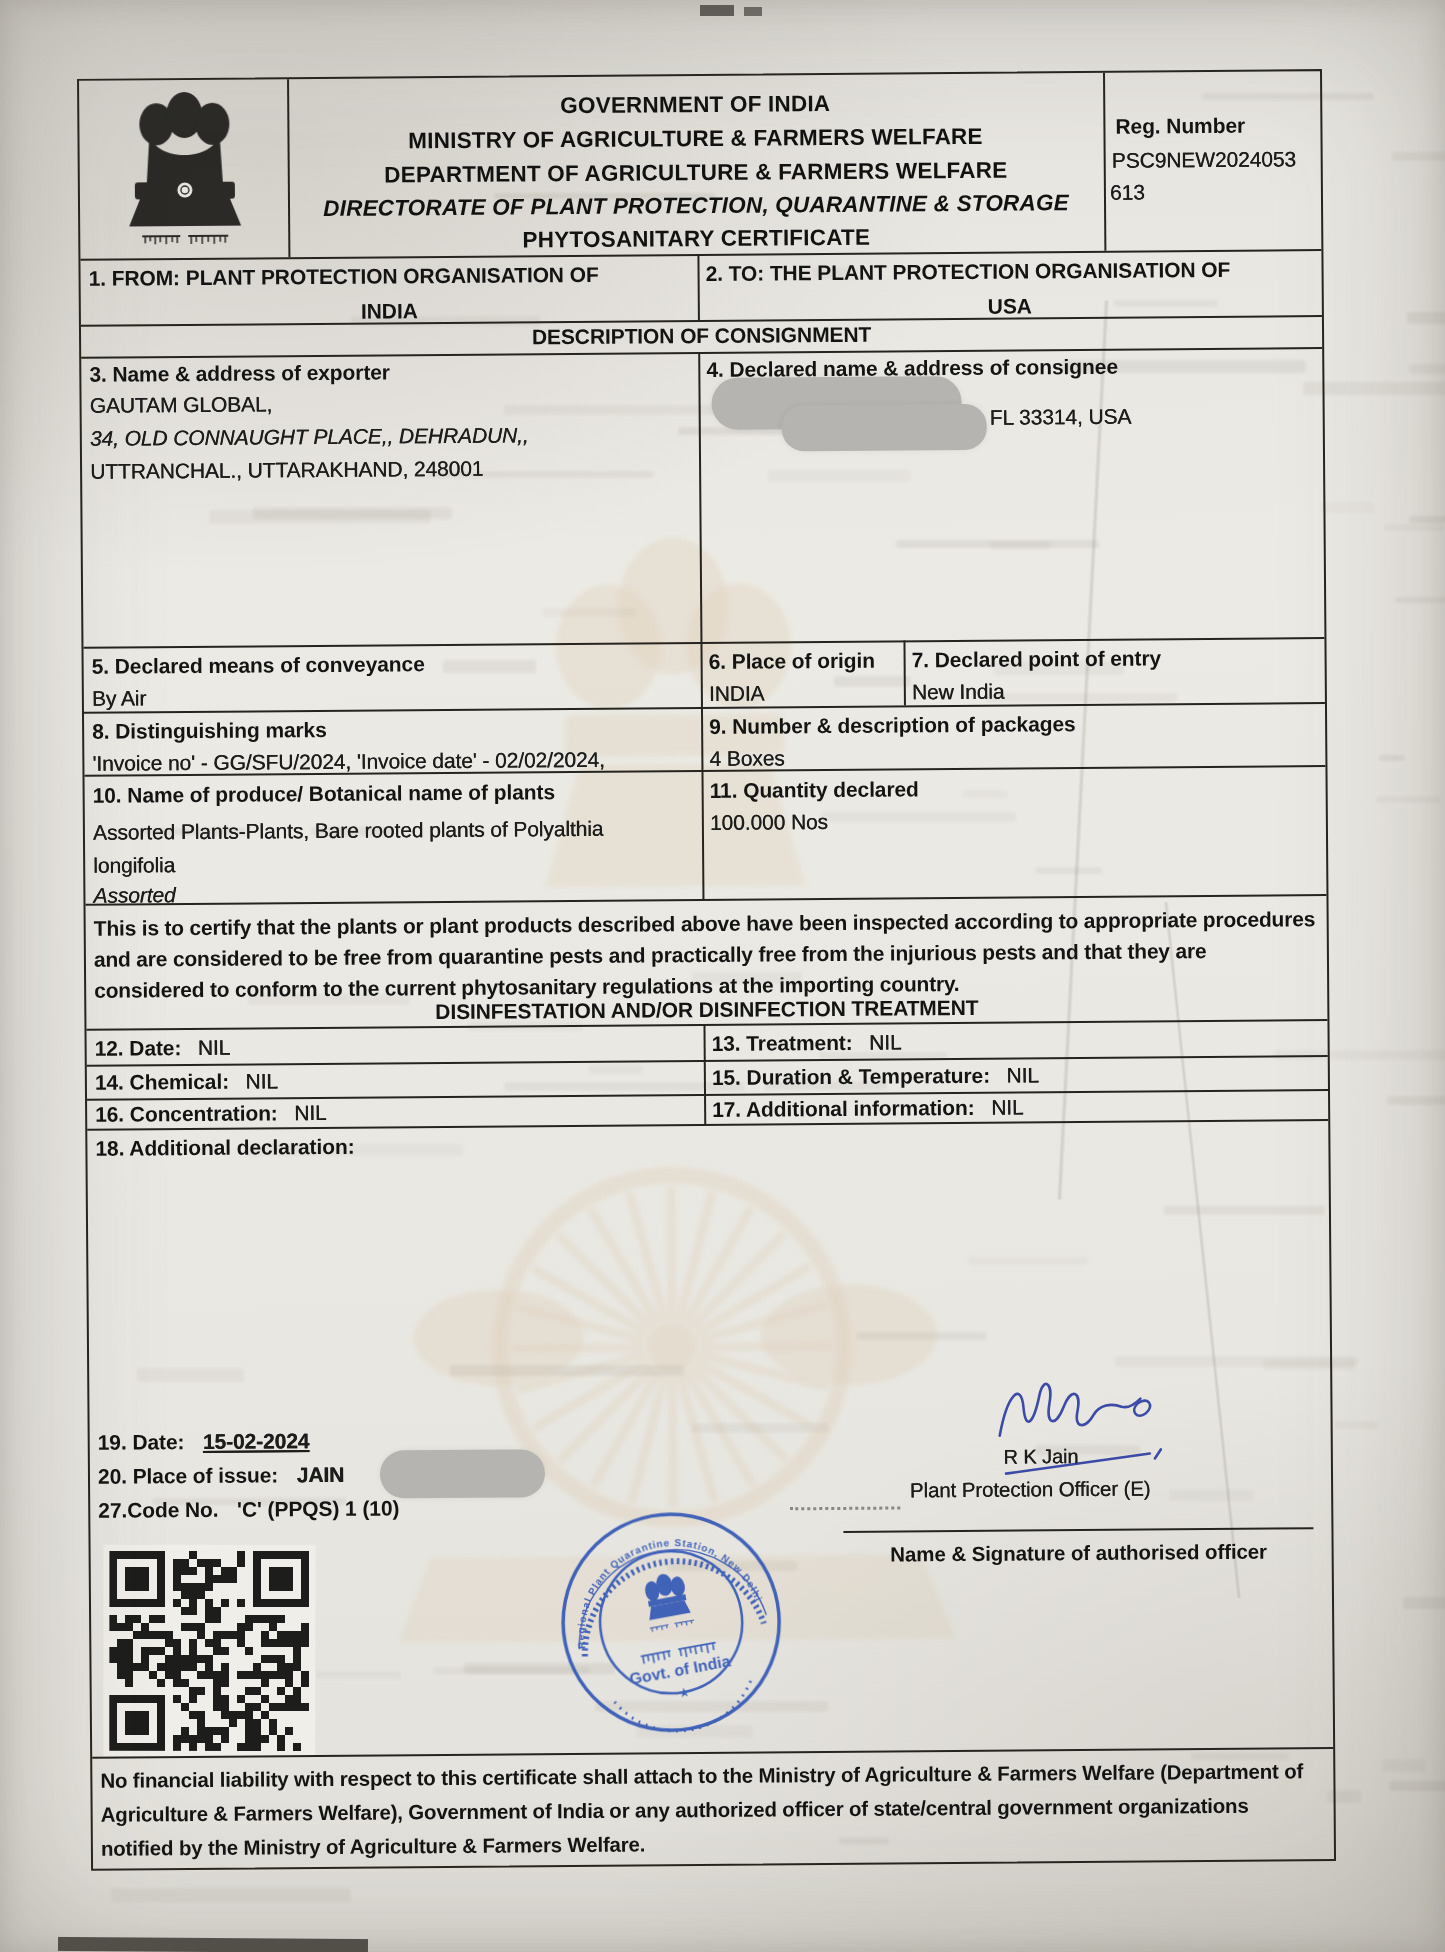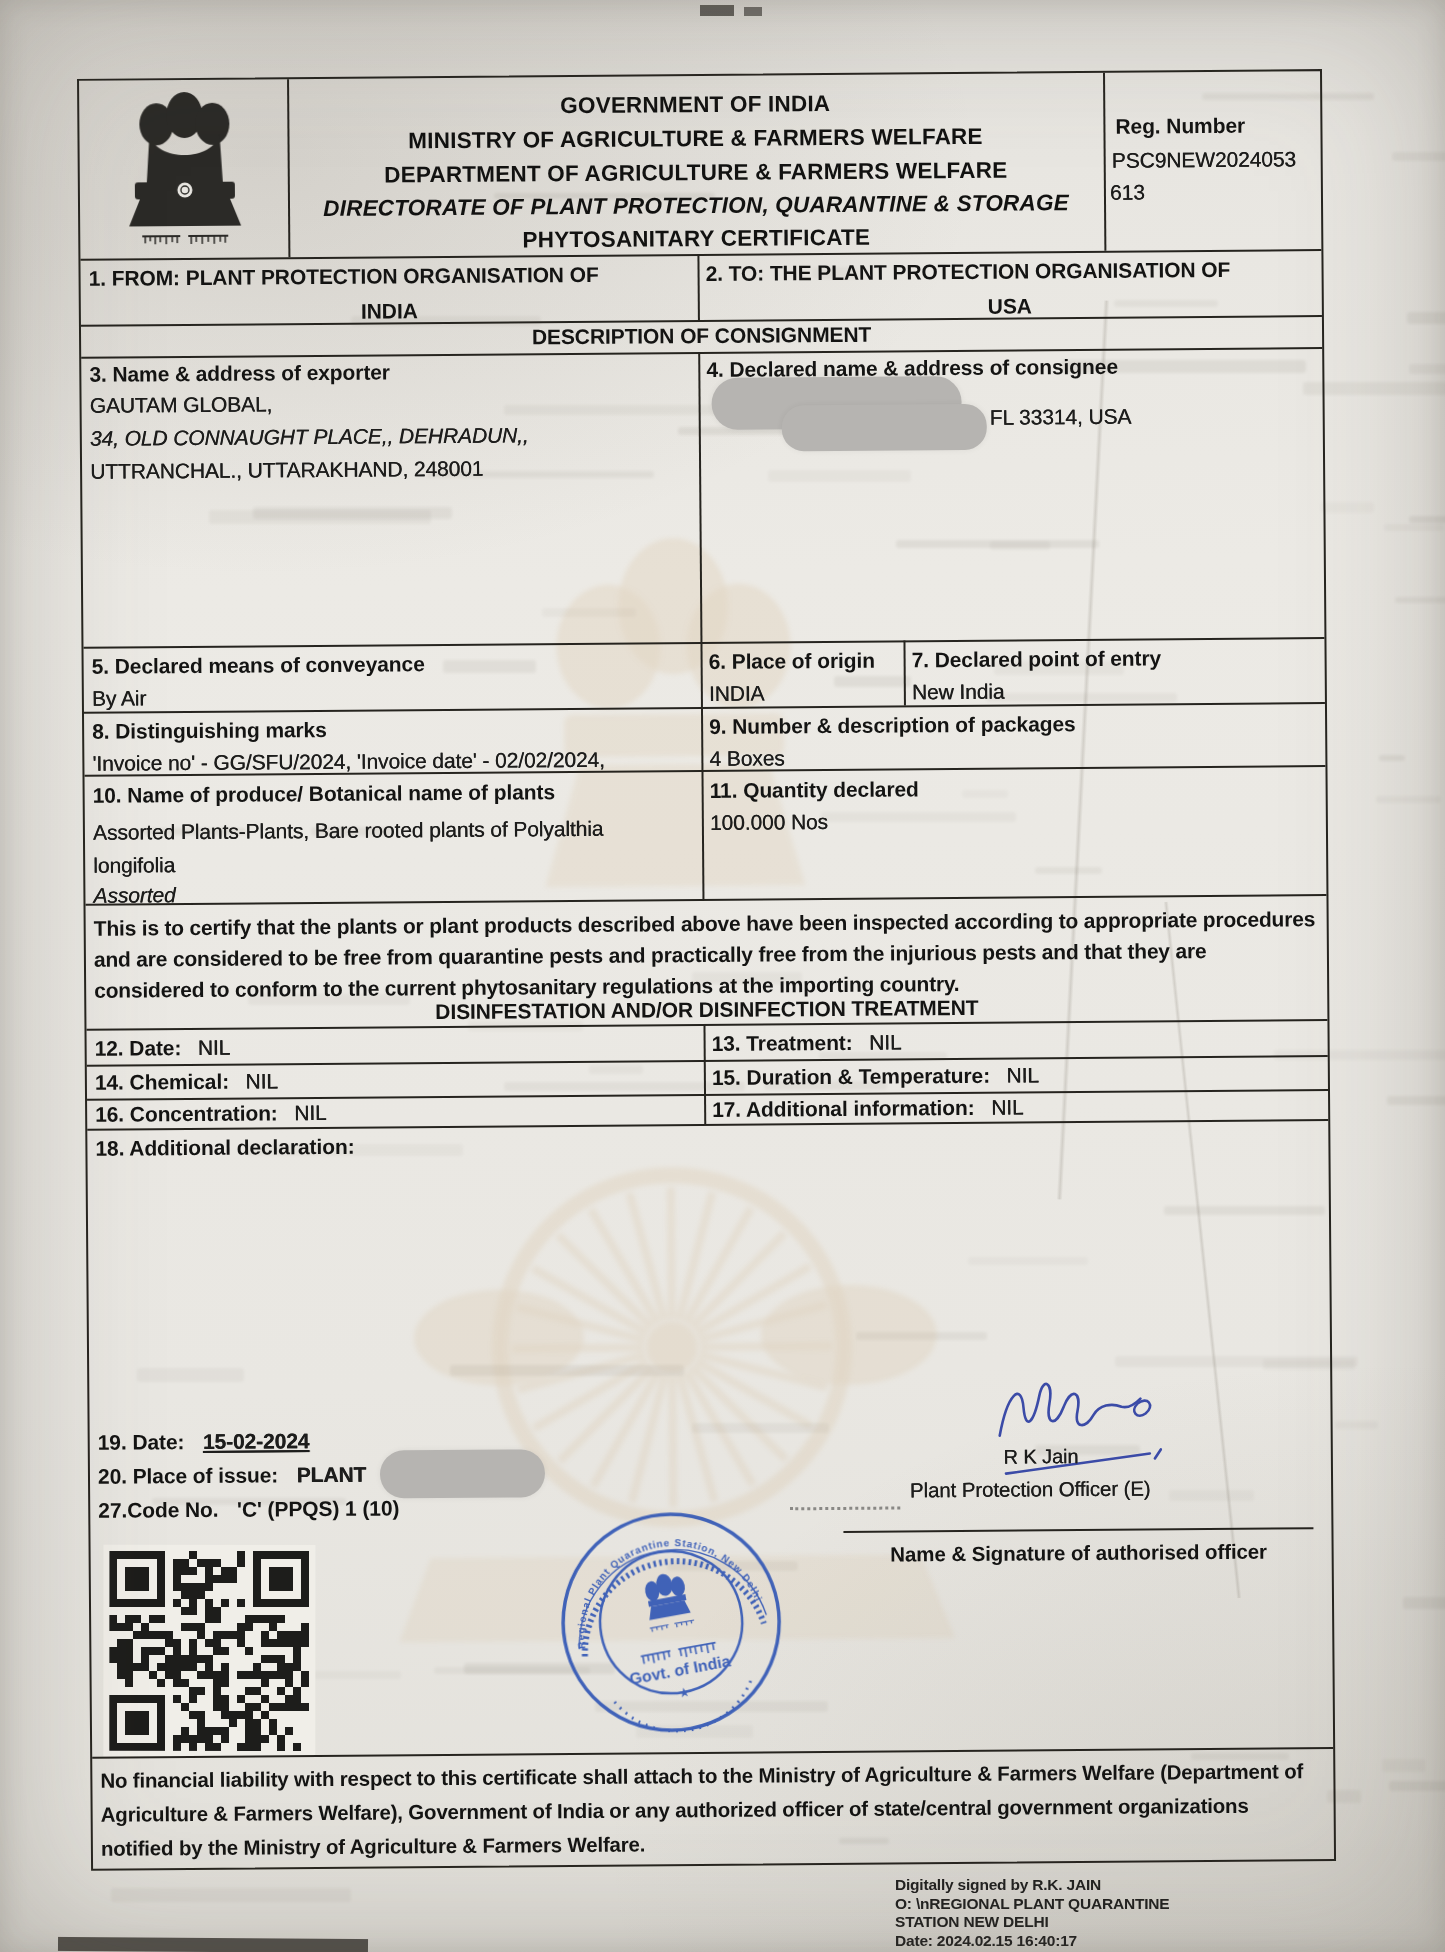--- a/index.html
+++ b/index.html
@@ -248,21 +248,21 @@
     </div>
 
     <div class="abs lbl" style="left:8px;top:1056px;">18. Additional declaration:</div>
 
     <div class="abs" style="left:8px;top:1350px;">
       <span class="lbl">19. Date:</span>
       <span class="val" style="margin-left:14px;font-weight:700;text-decoration:underline;">15-02-2024</span>
     </div>
     <div class="abs" style="left:8px;top:1384px;">
       <span class="lbl">20. Place of issue:</span>
-      <span class="val" style="margin-left:14px;font-weight:700;">PLANT</span>
+      <span class="val" style="margin-left:14px;font-weight:700;">JAIN</span>
     </div>
     <div class="redact" style="left:290px;top:1372px;width:165px;height:48px;"></div>
     <div class="abs" style="left:8px;top:1418px;">
       <span class="lbl">27.Code No.</span>
       <span class="lbl" style="margin-left:14px;">'C' (PPQS) 1 (10)</span>
     </div>
 
     <svg class="abs" style="left:898px;top:1300px;opacity:0.88;" width="180" height="115" viewBox="0 0 180 115">
       <g stroke="#2436a0" stroke-width="2.6" fill="none" stroke-linecap="round">
         <path d="M12,62 C20,20 34,8 36,34 C38,58 46,50 52,22 C56,4 66,8 62,30 C58,52 68,54 76,34 C84,14 94,18 90,38 C86,56 98,56 106,42 C112,32 124,30 134,34 C141,36 149,30 153,26"></path>
@@ -559,20 +559,14 @@
       <div class="vl" style="left: 1024px; top: 0px; height: 178px;"></div>
       <div class="vl" style="left: 617px; top: 178px; height: 66px;"></div>
       <div class="vl" style="left: 617px; top: 276px; height: 290px;"></div>
       <div class="vl" style="left: 617px; top: 566px; height: 65px;"></div>
       <div class="vl" style="left: 820px; top: 566px; height: 65px;"></div>
       <div class="vl" style="left: 617px; top: 631px; height: 63px;"></div>
       <div class="vl" style="left: 617px; top: 694px; height: 129px;"></div>
       <div class="vl" style="left: 617px; top: 948px; height: 100px;"></div>
     </div>
 
-  <div class="abs dsig" style="left:895px;top:1876px;">
-    <div>Digitally signed by R.K. JAIN</div>
-    <div>O: \nREGIONAL PLANT QUARANTINE</div>
-    <div>STATION NEW DELHI</div>
-    <div>Date: 2024.02.15 16:40:17</div>
-  </div>
 
 </div>
 
 </body></html>

